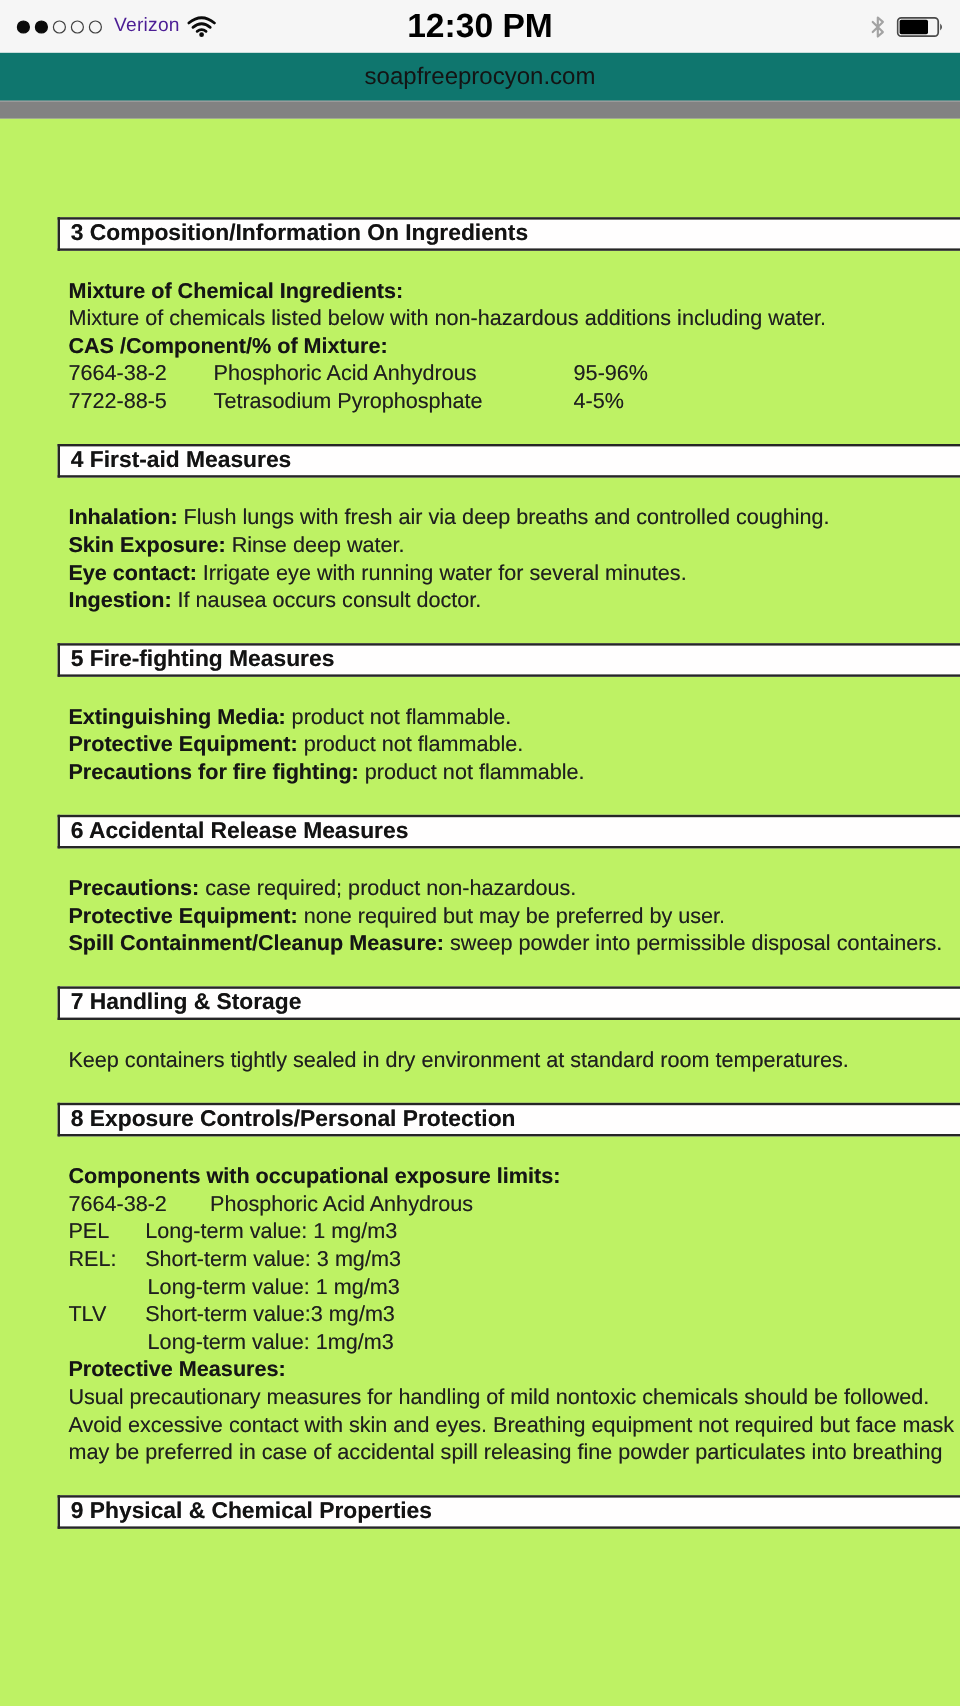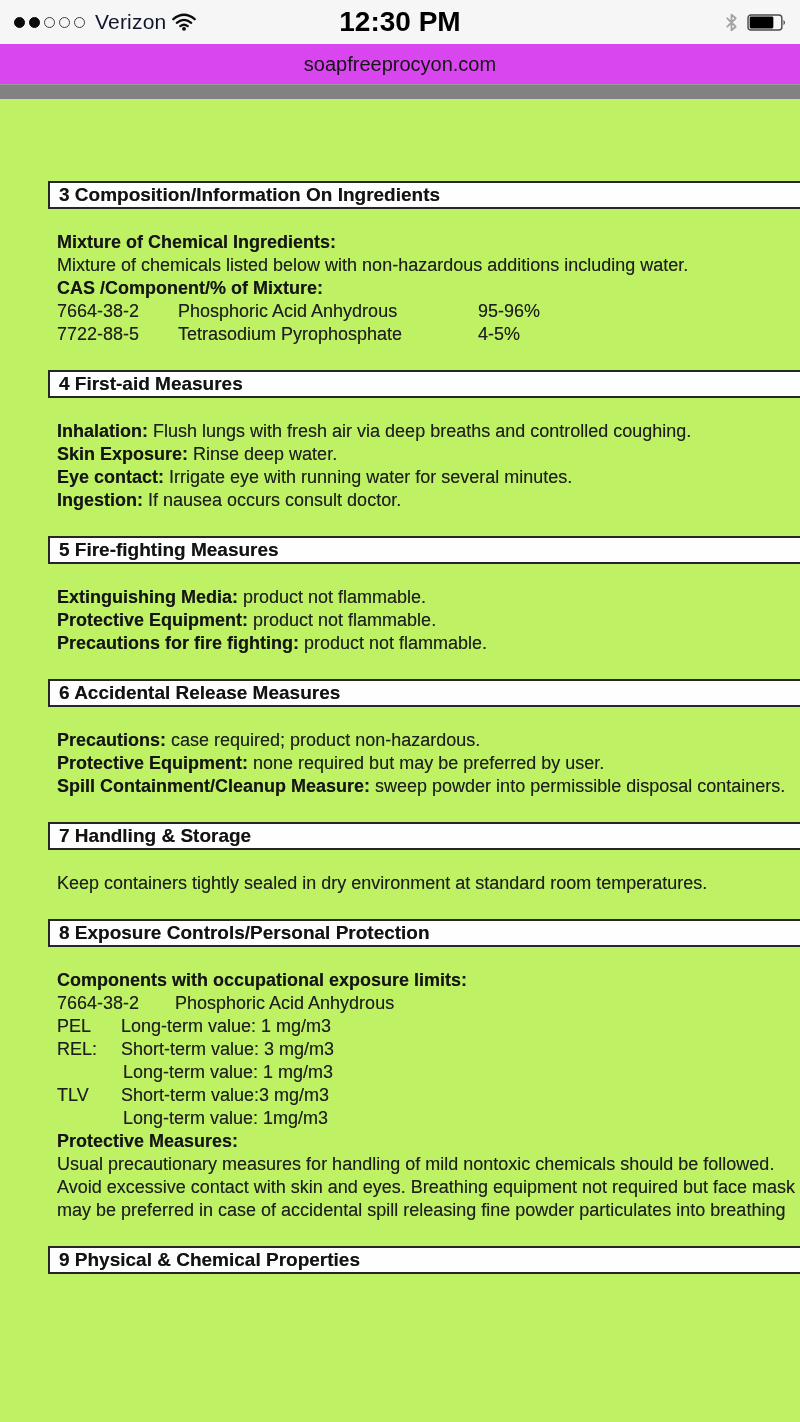--- a/index.html
+++ b/index.html
@@ -10,29 +10,29 @@
   }
   
   .statusbar{
     position:absolute;top:0;left:0;width:800px;height:44px;
     background:#f6f6f6;display:flex;align-items:center;
   }
   .status-left{position:absolute;left:14px;top:0;height:44px;display:flex;align-items:center;gap:6px;}
   .signal-dots{display:flex;align-items:center;gap:4px;margin-right:4px;}
   .dot{width:11px;height:11px;border-radius:50%;border:1.5px solid #3f3f3f;box-sizing:border-box;background:transparent;}
   .dot.filled{background:#0b0b0b;border-color:#0b0b0b;}
-  .carrier{font-size:21px;color:#0f172a;letter-spacing:0.2px;}
+  .carrier{font-size:16px;color:#4c1d95;letter-spacing:0.2px;}
   .status-time{
     position:absolute;left:0;right:0;top:0;height:44px;display:flex;
     align-items:center;justify-content:center;font-size:28px;font-weight:700;color:#000;
   }
   .status-right{position:absolute;right:12px;top:0;height:44px;display:flex;align-items:center;gap:8px;}
   
   .urlrow{
-    position:absolute;top:44px;left:0;width:800px;height:40px;background:#d946ef;
+    position:absolute;top:44px;left:0;width:800px;height:40px;background:#0f766e;
     display:flex;align-items:center;justify-content:center;
   }
   .urltext{font-size:20px;color:#141414;}
   
   .graybar{position:absolute;top:84px;left:0;width:800px;height:15px;background:#828282;border-top:1px solid #9a9a9a;box-sizing:border-box;}
   
   .document{
     position:absolute;top:99px;left:0;width:800px;height:1323px;background:#bef264;
     overflow:hidden;padding-top:82px;box-sizing:border-box;color:#1f1f1f;
   }

